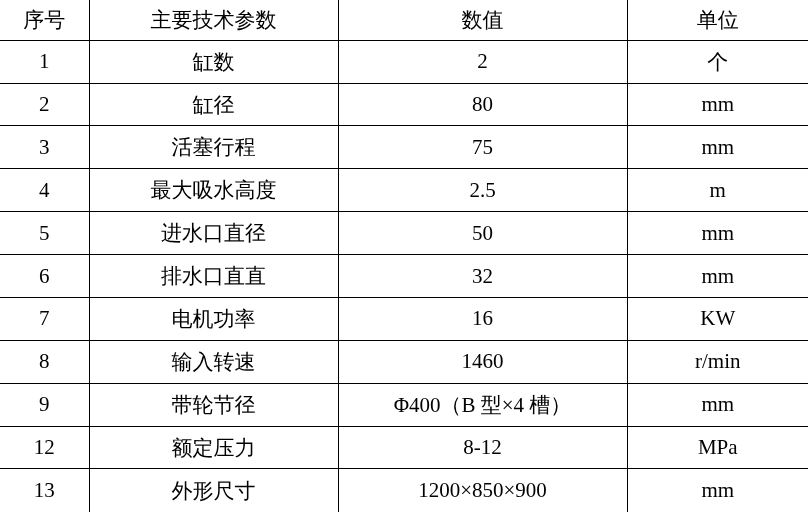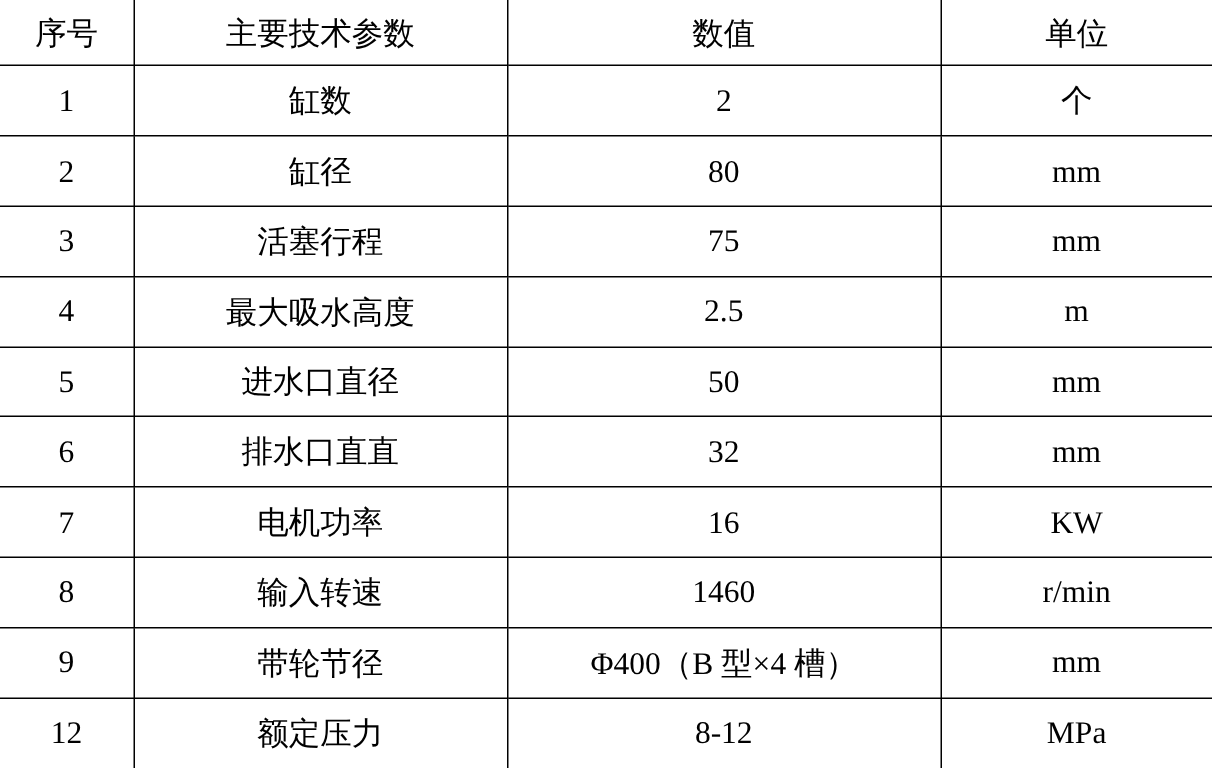--- a/index.html
+++ b/index.html
@@ -114,14 +114,20 @@
         <td>带轮节径</td>
         <td>Φ400（B 型×4 槽）</td>
         <td>mm</td>
       </tr>
       <tr class="data-row">
         <td>12</td>
         <td>额定压力</td>
         <td>8-12</td>
         <td>MPa</td>
       </tr>
+      <tr class="data-row">
+        <td>13</td>
+        <td>外形尺寸</td>
+        <td>1200×850×900</td>
+        <td>mm</td>
+      </tr>
     </tbody>
 </table>
 
 </body></html>

